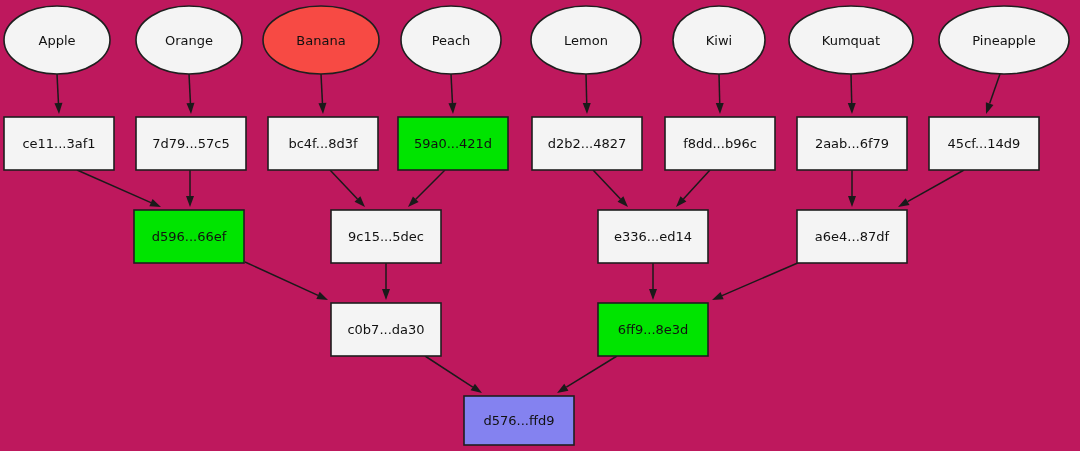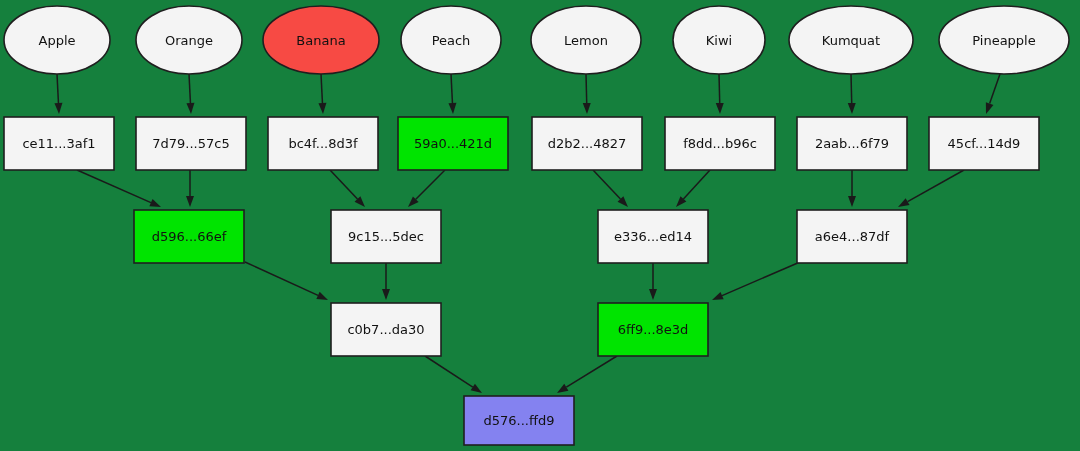--- a/index.html
+++ b/index.html
@@ -4,21 +4,21 @@
 <style>
   html, body {
     margin: 0;
     padding: 0;
     background: #f4f4f4;
   }
   #graph-root {
     position: relative;
     width: 1080px;
     height: 451px;
-    background: #15803d;
+    background: #be185d;
     font-family: "DejaVu Sans", sans-serif;
     overflow: hidden;
   }
   svg#graph-canvas {
     position: absolute;
     left: 0;
     top: 0;
     width: 1080px;
     height: 451px;
     display: block;

